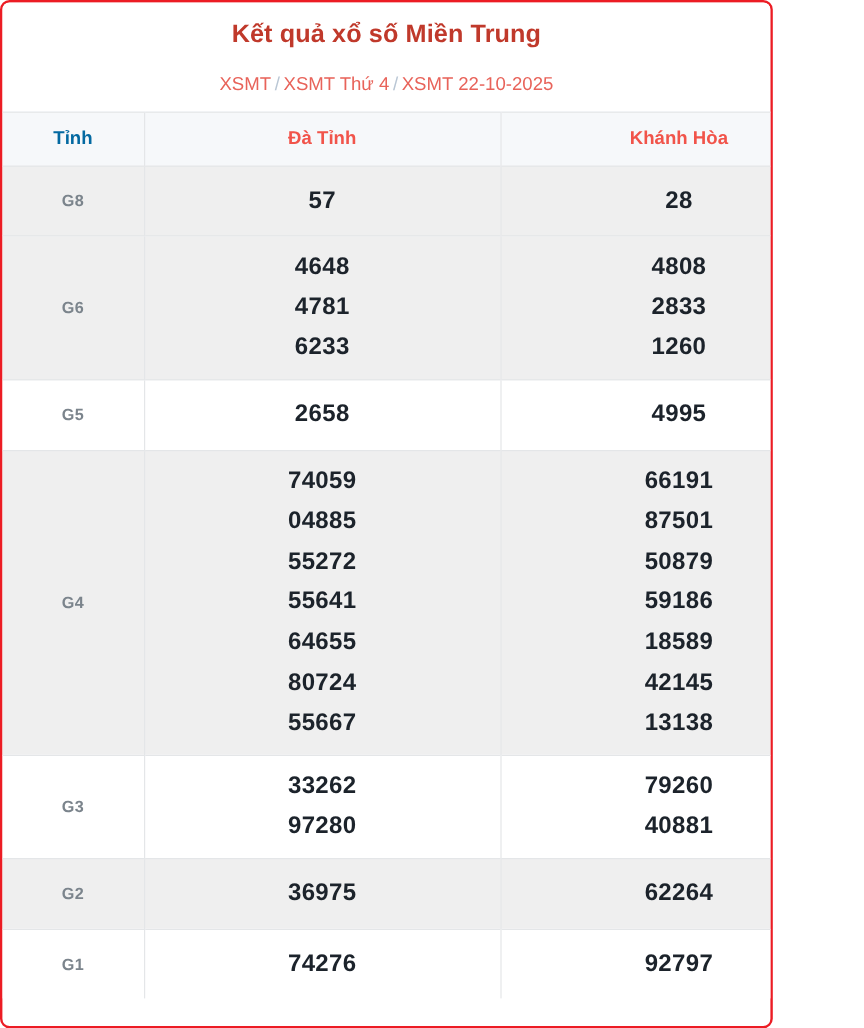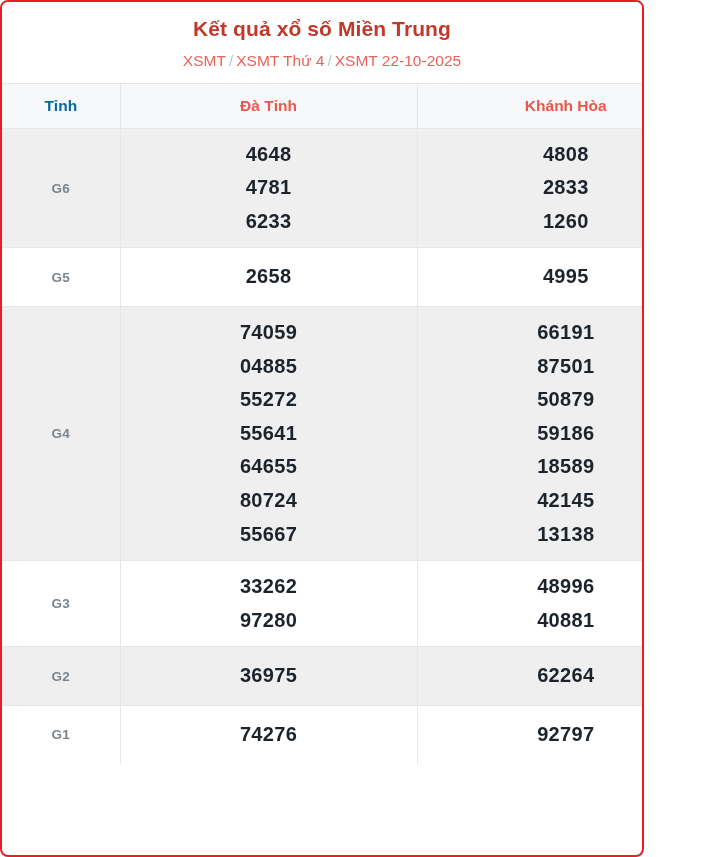--- a/index.html
+++ b/index.html
@@ -32,21 +32,21 @@
     background: #ffffff;
   }
   .title {
     font-size: 21px;
     font-weight: bold;
     color: #c0392b;
     letter-spacing: 0.1px;
     line-height: 1.25;
   }
   .breadcrumb {
-    margin-top: 9px;
+    margin-top: 19px;
     font-size: 15.5px;
     color: #e8635a;
     line-height: 1.25;
     white-space: nowrap;
   }
   .breadcrumb .crumb { color: #e8635a; }
   .breadcrumb .sep {
     color: #b9c6d4;
     padding: 0 3px;
   }
@@ -123,20 +123,29 @@
       <col class="c-kh">
     </colgroup>
     <thead>
       <tr>
         <th class="h-prov">Tỉnh</th>
         <th class="h-city">Đà Tỉnh</th>
         <th class="h-city">Khánh Hòa</th>
       </tr>
     </thead>
     <tbody id="result-body">
+        <tr class="shade r-single">
+          <td class="glabel">G8</td>
+          <td class="nums">
+            <span class="n">57</span>
+          </td>
+          <td class="nums">
+            <span class="n">28</span>
+          </td>
+        </tr>
         <tr class="shade">
           <td class="glabel">G6</td>
           <td class="nums">
             <span class="n">4648</span>
             <span class="n">4781</span>
             <span class="n">6233</span>
           </td>
           <td class="nums">
             <span class="n">4808</span>
             <span class="n">2833</span>
@@ -173,21 +182,21 @@
             <span class="n">13138</span>
           </td>
         </tr>
         <tr class="plain">
           <td class="glabel">G3</td>
           <td class="nums">
             <span class="n">33262</span>
             <span class="n">97280</span>
           </td>
           <td class="nums">
-            <span class="n">48996</span>
+            <span class="n">79260</span>
             <span class="n">40881</span>
           </td>
         </tr>
         <tr class="shade r-single">
           <td class="glabel">G2</td>
           <td class="nums">
             <span class="n">36975</span>
           </td>
           <td class="nums">
             <span class="n">62264</span>

